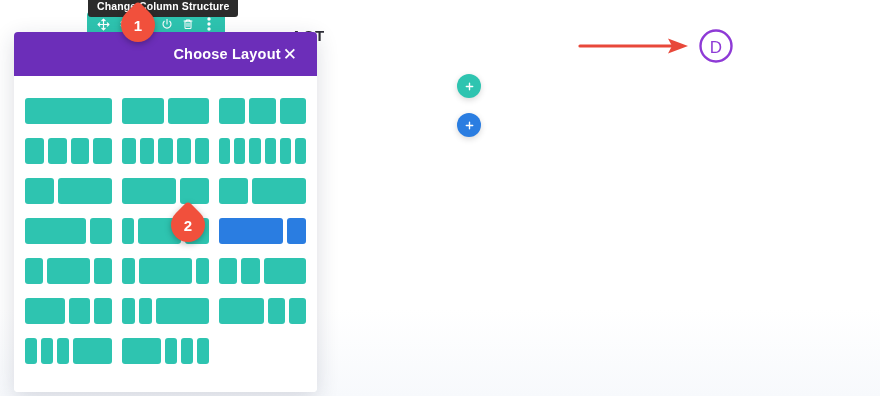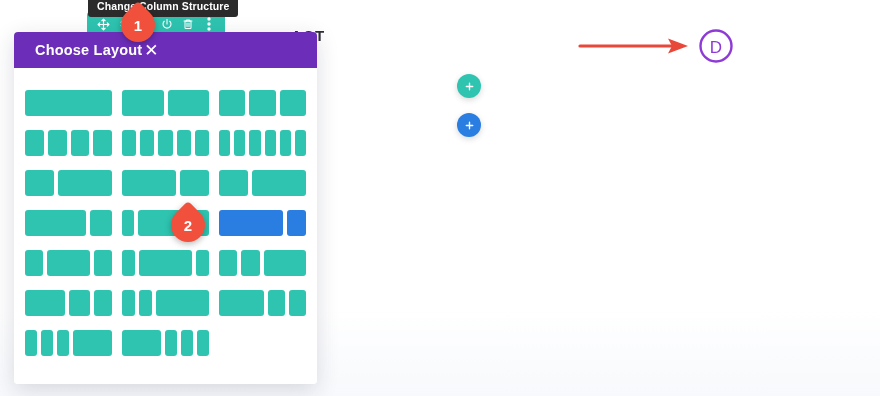--- a/index.html
+++ b/index.html
@@ -119,25 +119,25 @@
     left: 14px;
     top: 32px;
     width: 303px;
     background: #ffffff;
     border-radius: 4px;
     box-shadow: 0 6px 22px rgba(30, 40, 70, 0.16);
     overflow: hidden;
     z-index: 20;
   }
   .modal-header {
-    height: 36px;
+    height: 44px;
     background: #6c2eb9;
     display: flex;
     align-items: center;
-    justify-content: flex-start;
+    justify-content: flex-end;
     padding: 0 18px 0 21px;
     box-sizing: border-box;
   }
   .modal-title {
     color: #ffffff;
     font-size: 14.5px;
     font-weight: bold;
     letter-spacing: 0.2px;
   }
   .modal-close {

